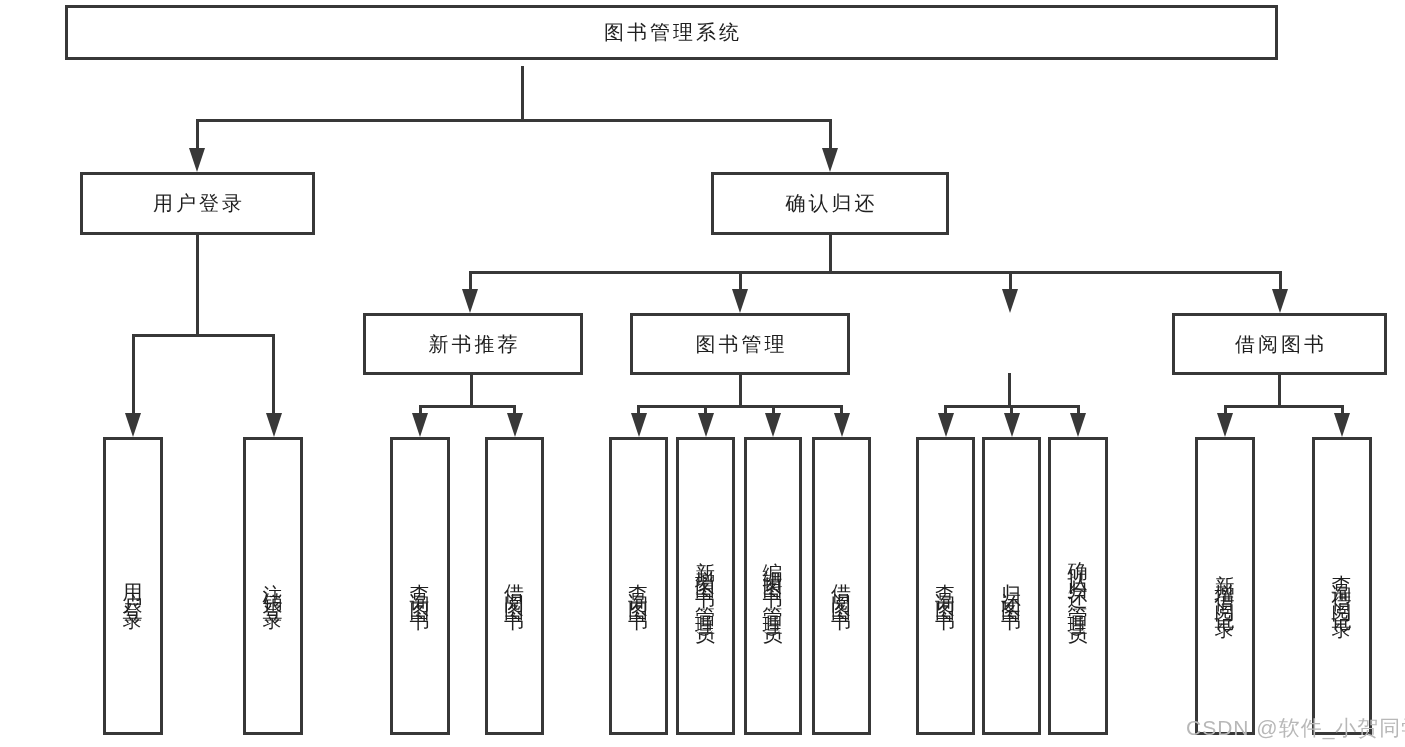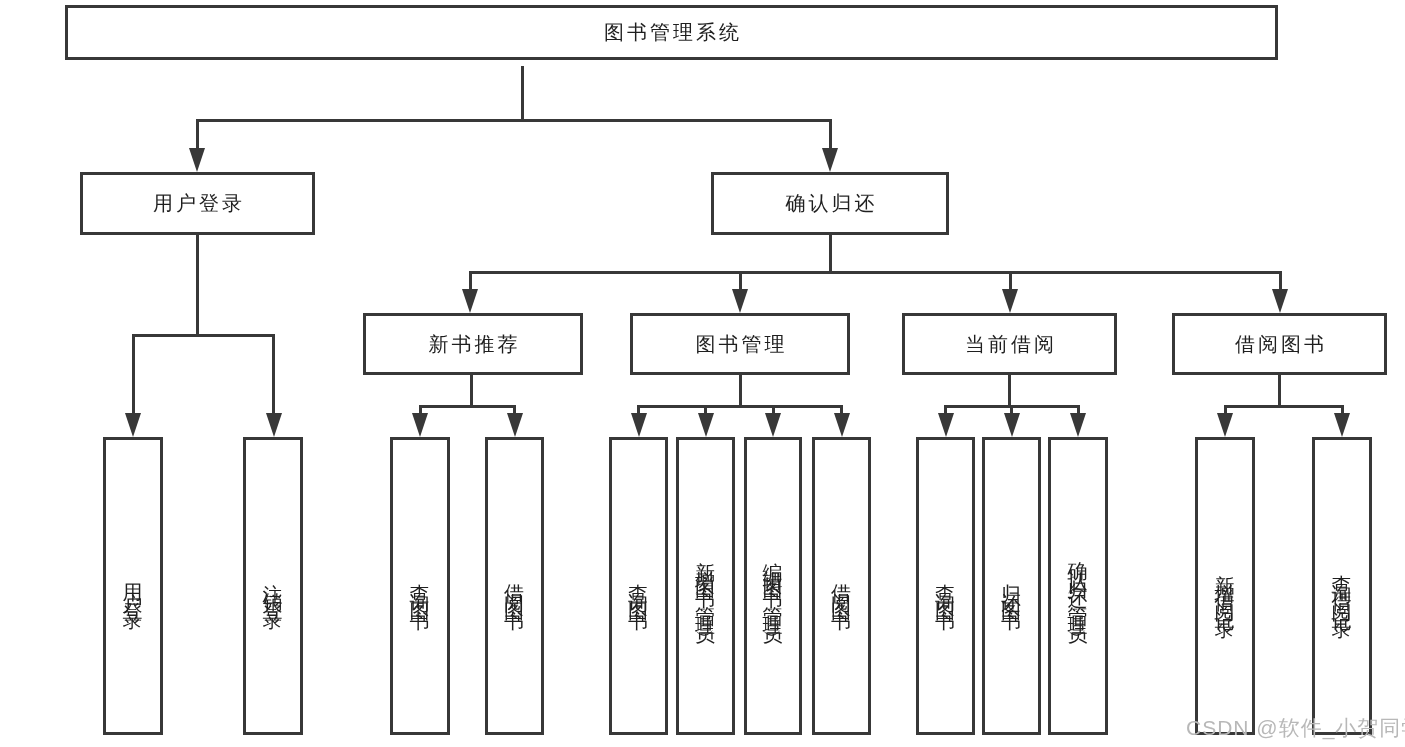--- a/index.html
+++ b/index.html
@@ -77,23 +77,20 @@
   <div class="v" style="left:1009px;top:271px;height:20px;"></div>
   <div class="tri" style="left:1002px;top:289px;"></div>
   <div class="v" style="left:1279px;top:271px;height:20px;"></div>
   <div class="tri" style="left:1272px;top:289px;"></div>
 
   <div class="node" style="left:363px;top:313px;width:220px;height:62px;">
     <span>新书推荐</span>
   </div>
   <div class="node" style="left:630px;top:313px;width:220px;height:62px;">
     <span>图书管理</span>
-  </div>
-  <div class="node" style="left:902px;top:313px;width:215px;height:62px;">
-    <span>当前借阅</span>
   </div>
   <div class="node" style="left:1172px;top:313px;width:215px;height:62px;">
     <span>借阅图书</span>
   </div>
 
   <div class="v" style="left:470px;top:373px;height:34px;"></div>
   <div class="h" style="left:419px;top:405px;width:97px;"></div>
   <div class="v" style="left:419px;top:405px;height:10px;"></div>
   <div class="tri" style="left:412px;top:413px;"></div>
   <div class="v" style="left:513px;top:405px;height:10px;"></div>

